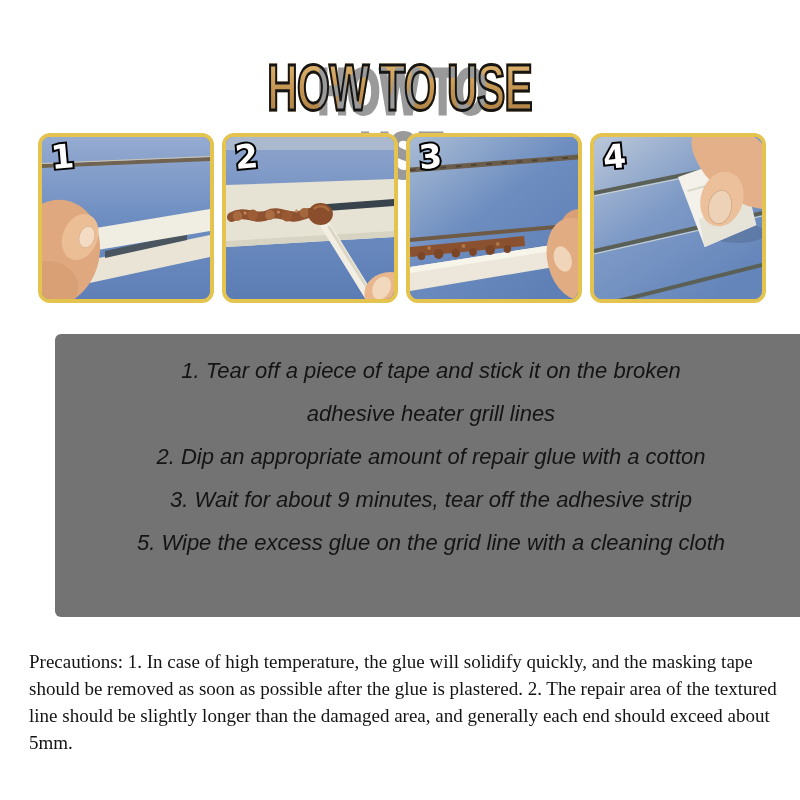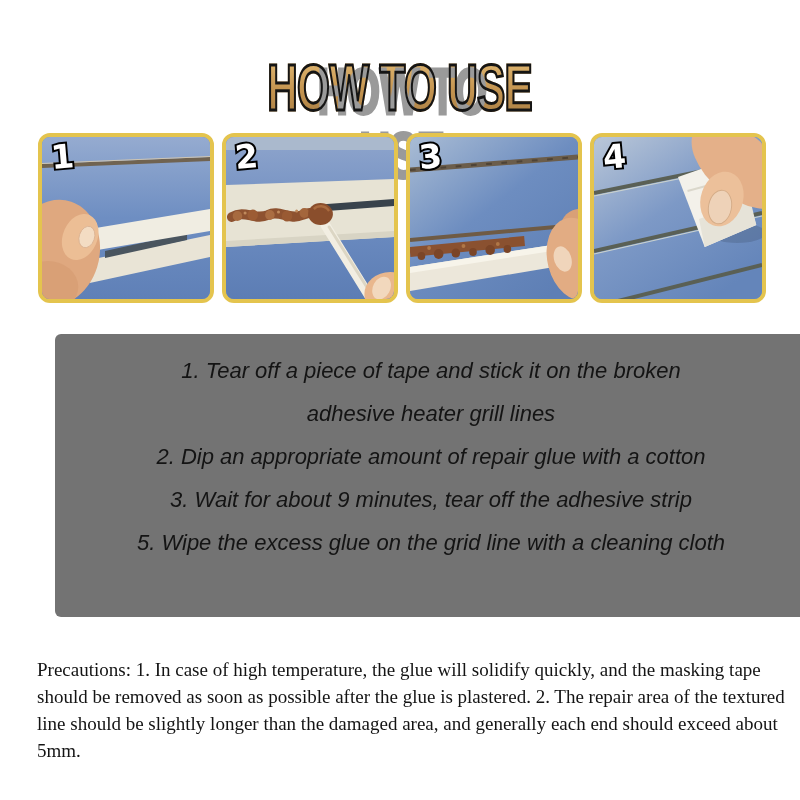--- a/index.html
+++ b/index.html
@@ -102,21 +102,21 @@
 
   
   .precautions {
     position: absolute;
     left: 25px; top: 644px;
     width: 758px;
     font-family: "Liberation Serif", serif;
     font-size: 19px;
     line-height: 27px;
     color: #141414;
-    margin: 12px;
+    margin: 4px;
   }
 </style>
 </head>
 <body>
 
 <div class="title-wrap">
   <span class="title-text" data-text="HOW TO USE">HOW TO USE</span>
 </div>
 
 <div class="photos">

